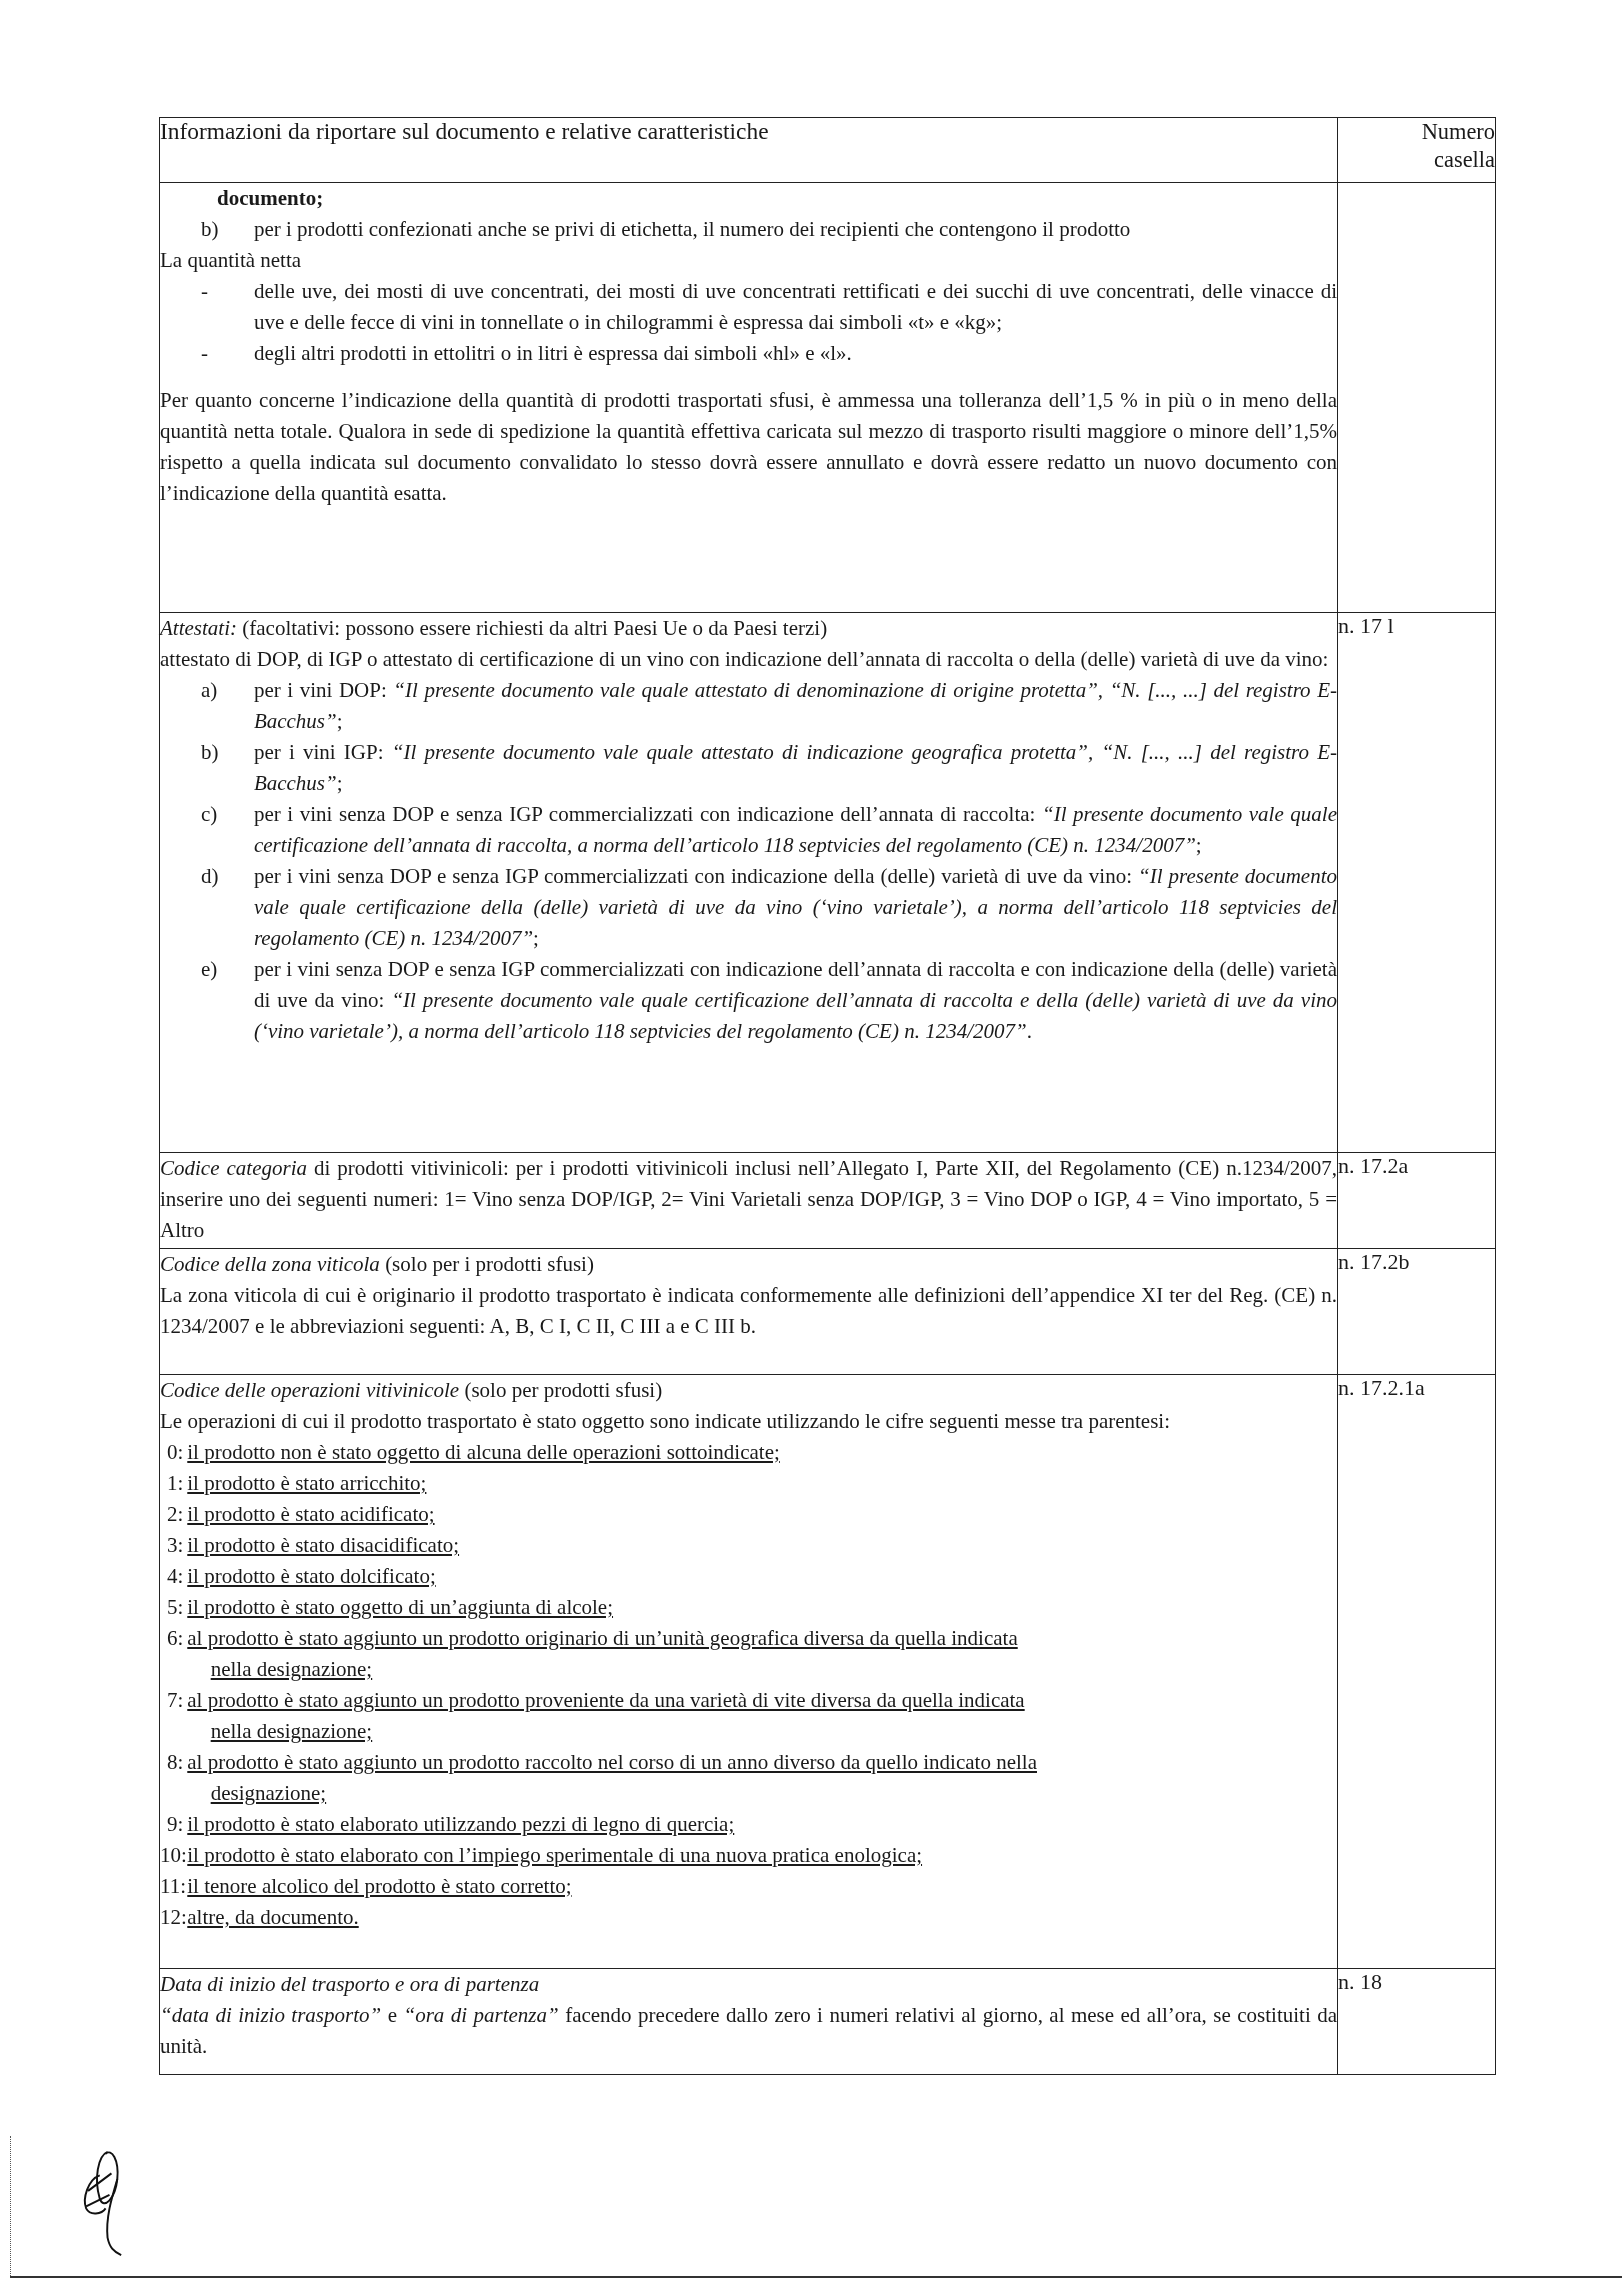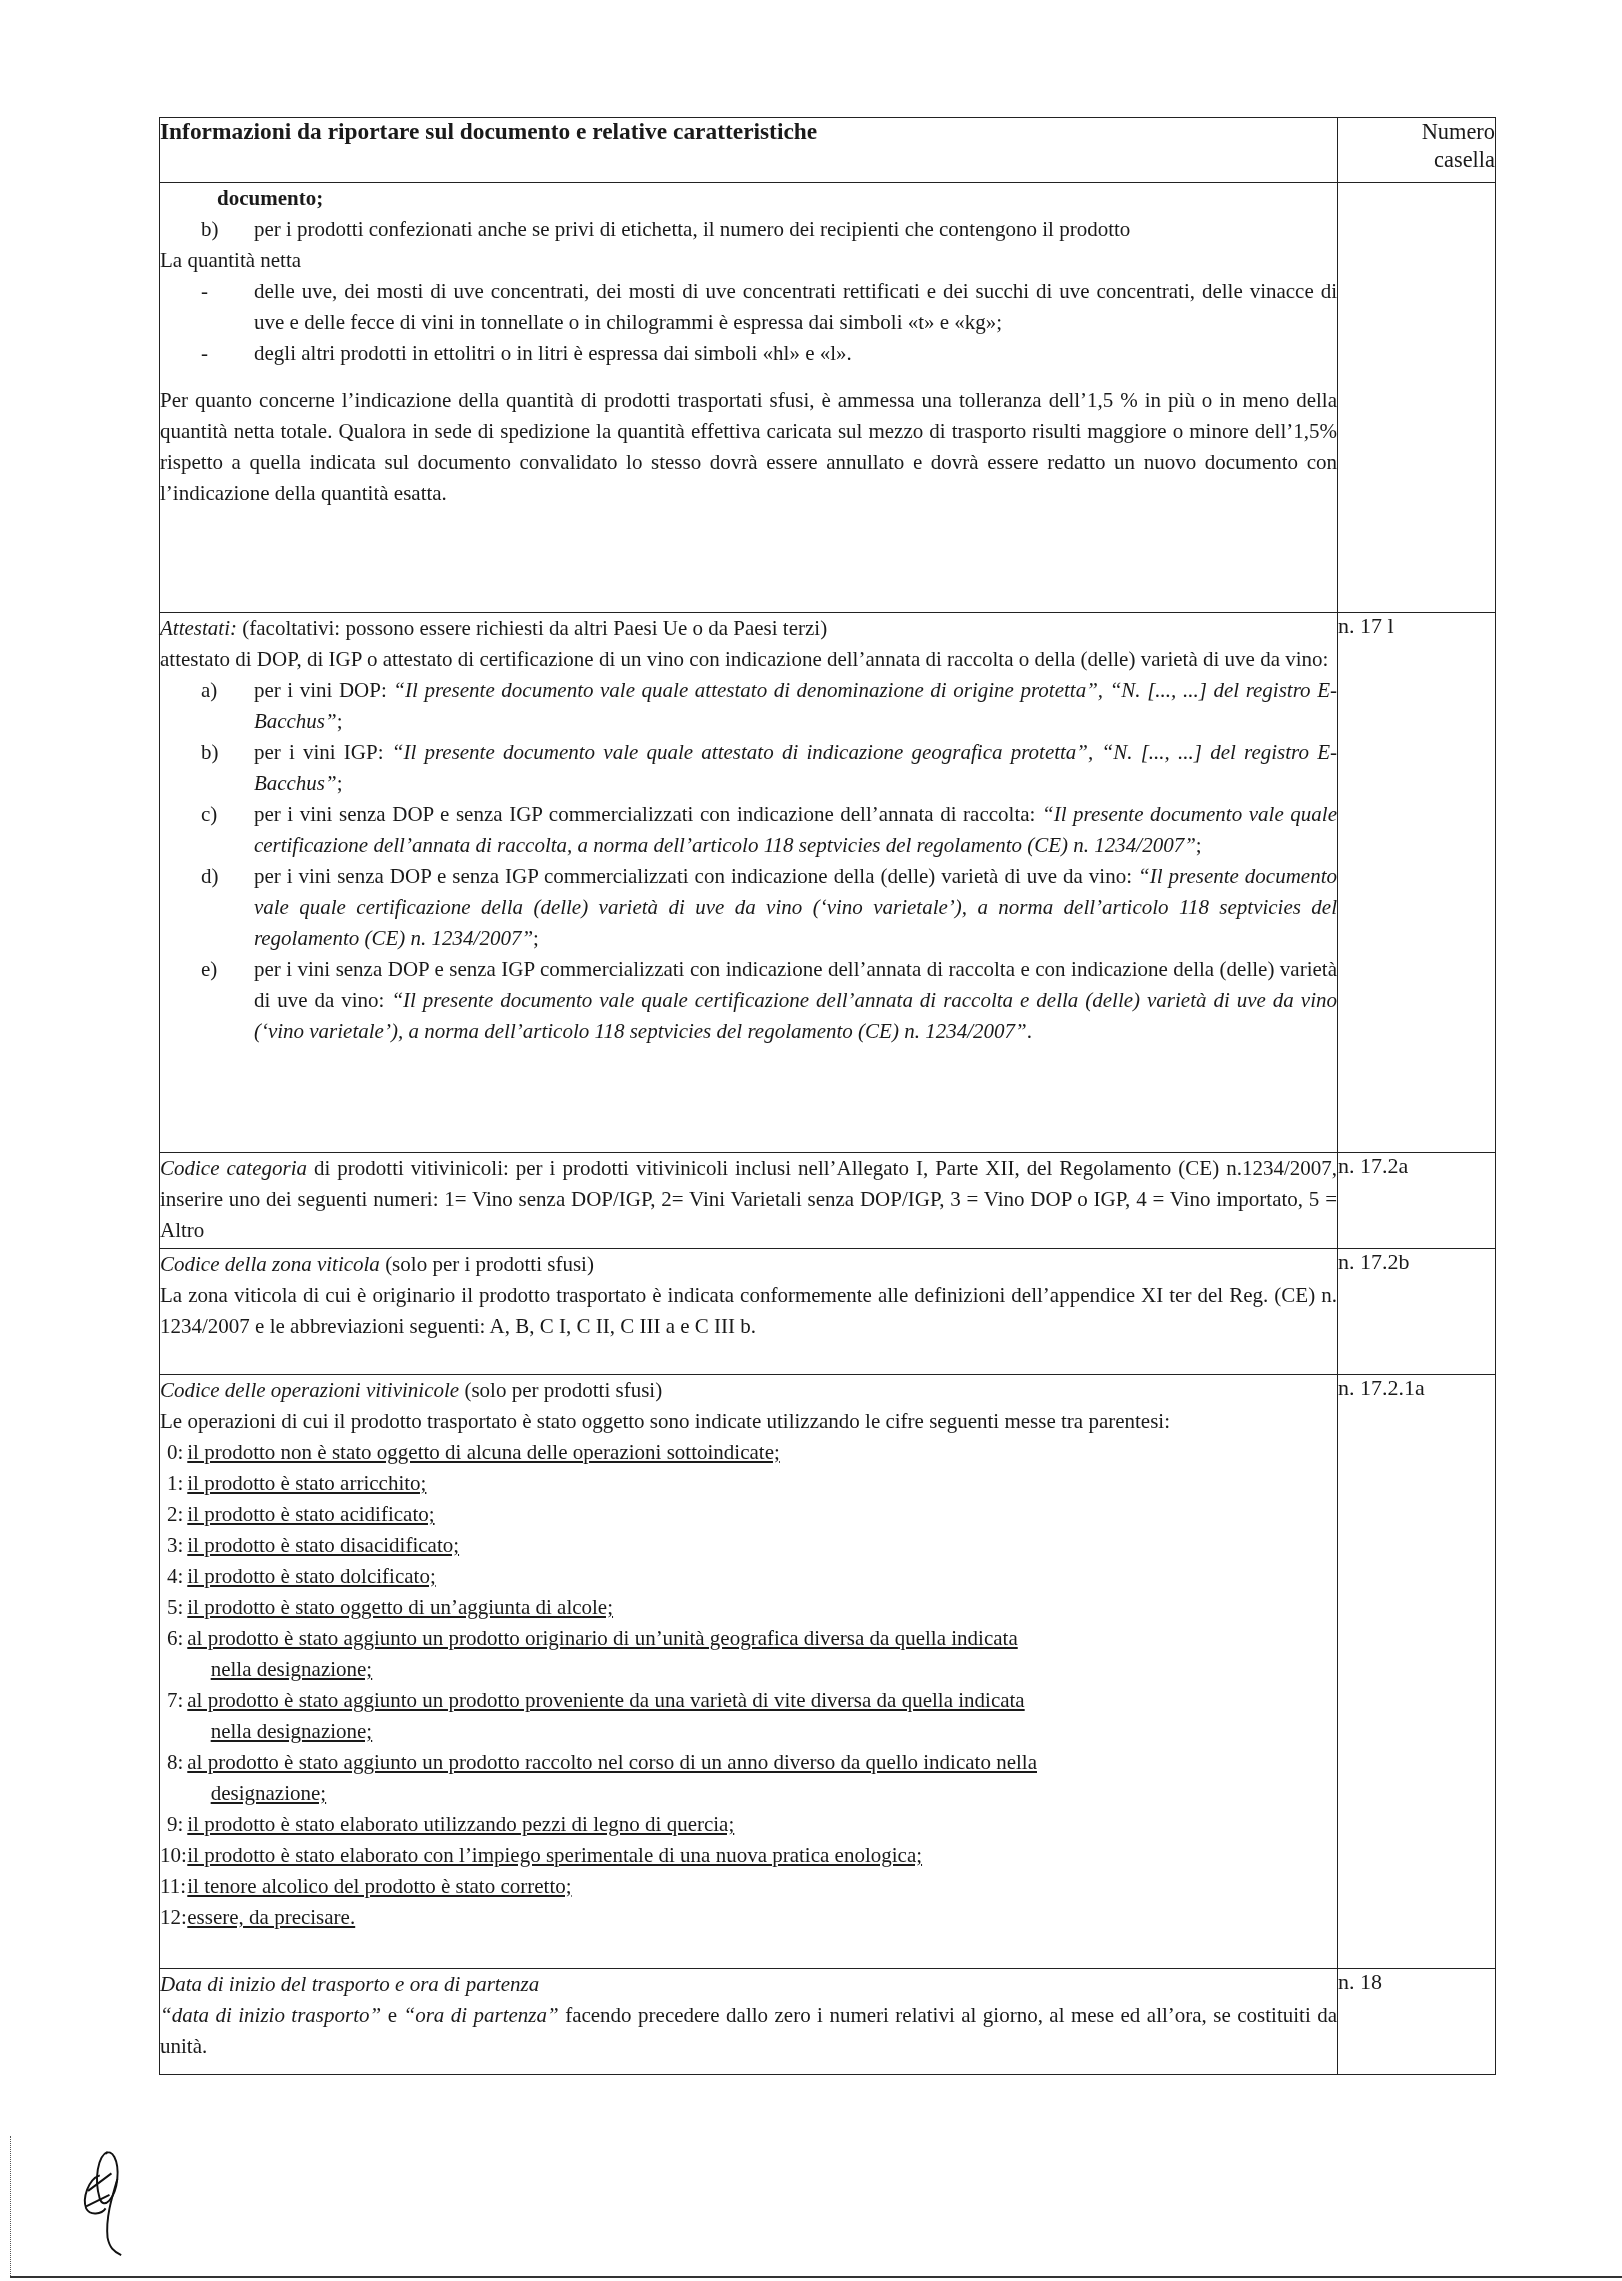--- a/index.html
+++ b/index.html
@@ -4,21 +4,21 @@
 <style>
   html, body { margin:0; padding:0; background:#ffffff; }
   body { width:1623px; height:2281px; position:relative; overflow:hidden;
          font-family:"Liberation Serif","DejaVu Serif",serif; color:#1a1a1a; }
   .page-frame-left { position:absolute; left:9.8px; top:2136px; width:1px; height:142px; border-left:1px dotted #555; }
   .page-frame-bottom { position:absolute; left:9.8px; top:2276px; width:1613px; height:0; border-top:2px solid #333; }
   table.doc { position:absolute; left:159px; top:117px; width:1336px;
               border-collapse:collapse; table-layout:fixed; }
   table.doc td, table.doc th { border:1.6px solid #222; vertical-align:top; padding:0; }
   col.c1 { width:1178px; } col.c2 { width:158px; }
-  th.h-main { height:64px; text-align:left; vertical-align:middle; font-weight:bold;
+  th.h-main { height:64px; text-align:left; vertical-align:middle; font-weight:normal;
               font-size:23.4px; padding-left:16.6px; }
   th.h-num { font-weight:normal; font-size:22.4px; line-height:28px; text-align:right; vertical-align:middle; }
   td.txt { font-size:21px; line-height:31px; padding:0 11.7px 0 5.9px; text-align:justify; }
   td.num { text-align:left; vertical-align:middle; font-size:22px; }
   .ind-first { padding-left:47px; }
   .item { display:flex; }
   .item .lbl { width:47px; flex:none; text-align:left; padding-left:41px; box-sizing:content-box; }
   .item .body { flex:1; padding-left:5.9px; }
   .dash { display:flex; }
   .dash .lbl { width:94px; flex:none; padding-left:41px; box-sizing:border-box; }
@@ -163,21 +163,21 @@
       <div class="op">
             <span class="lbl" style="width:23.4px;text-align:right;">10:</span>
             <span class="body"><span>il prodotto è stato elaborato con l’impiego sperimentale di una nuova pratica enologica;</span></span>
           </div>
       <div class="op">
             <span class="lbl" style="width:23.4px;text-align:right;">11:</span>
             <span class="body"><span>il tenore alcolico del prodotto è stato corretto;</span></span>
           </div>
       <div class="op">
             <span class="lbl" style="width:23.4px;">12:</span>
-            <span class="body"><span>essere, da precisare.</span></span>
+            <span class="body"><span>altre, da documento.</span></span>
           </div>
     </td>
     <td class="num">n. 17.2.1a</td>
   </tr>
 
 
   <tr>
     <td class="txt" style="height:105px;">
       <div><em>Data di inizio del trasporto e ora di partenza</em></div>
       <div><em>“data di inizio trasporto”</em><span> e </span><em>“ora di partenza”</em><span> facendo precedere dallo zero i numeri relativi al giorno, al mese ed all’ora, se costituiti da unità.</span></div>

